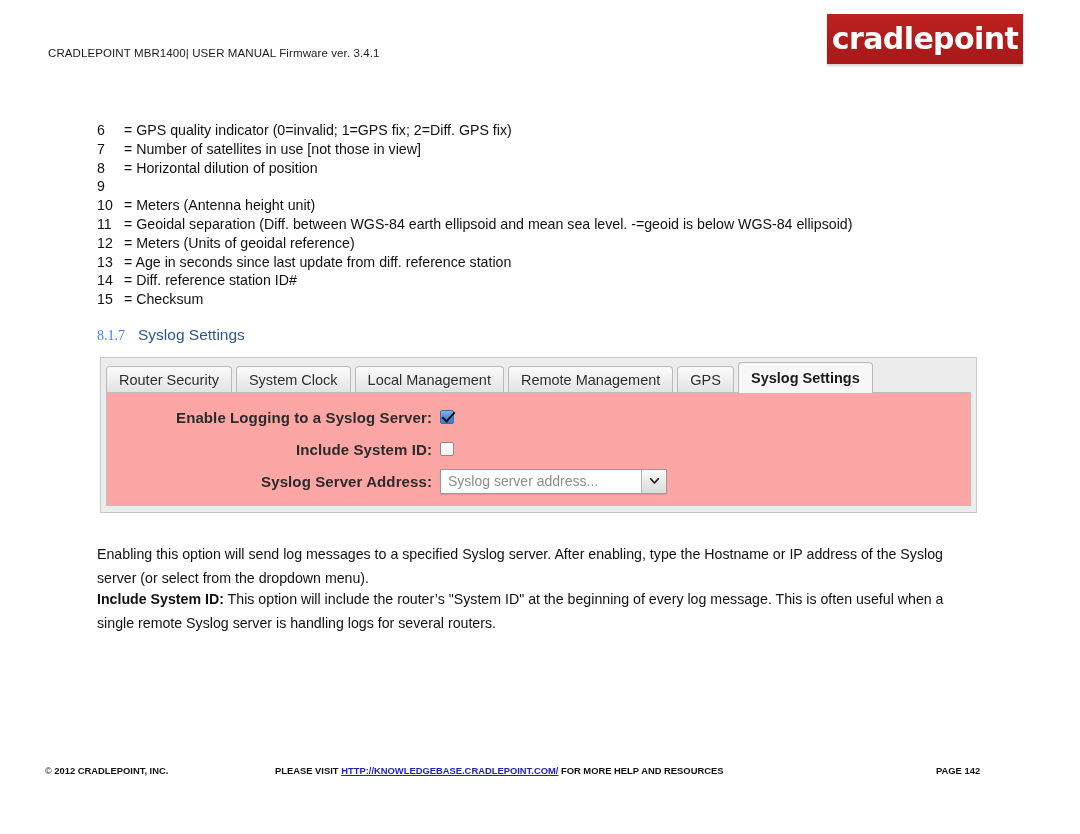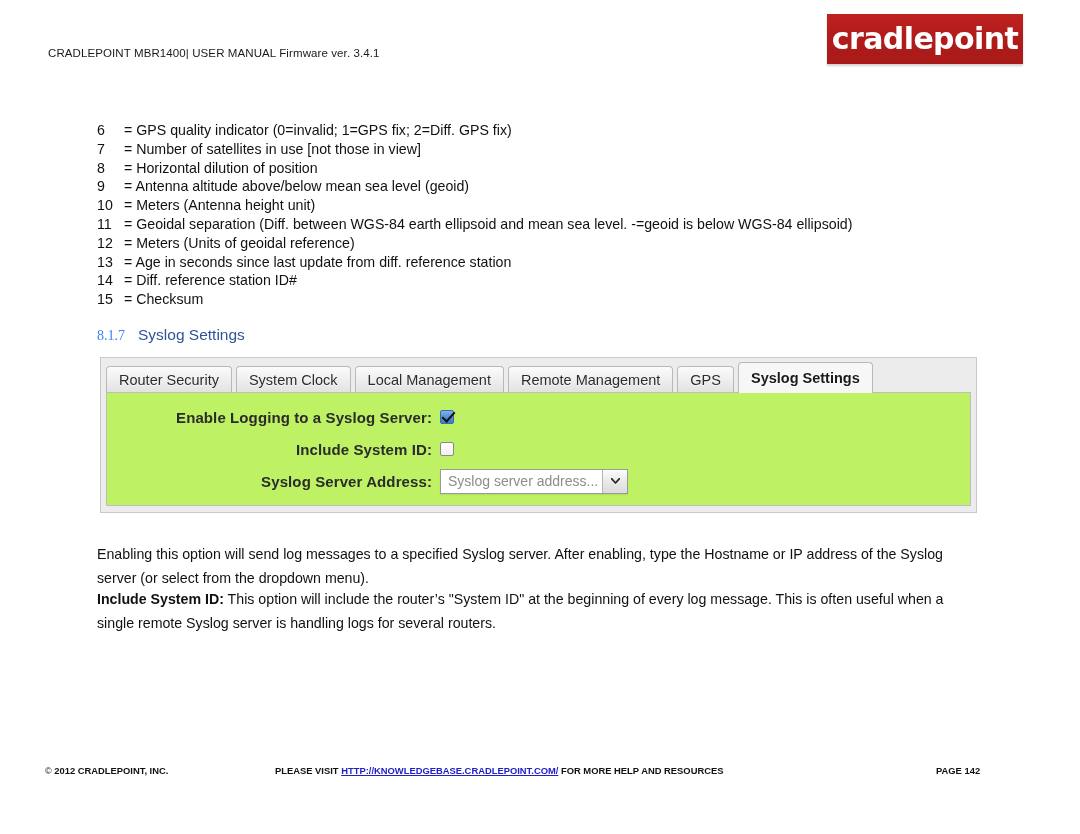--- a/index.html
+++ b/index.html
@@ -140,21 +140,21 @@
     font-weight: bold;
     color: #1a1a1a;
     z-index: 3;
   }
   .tab-inner-sheet {
     position: absolute;
     left: 5px;
     right: 5px;
     top: 34px;
     bottom: 6px;
-    background: #bef264;
+    background: #fca5a5;
     border: 1px solid #bdbdbd;
     box-sizing: border-box;
   }
   .form-rows {
     position: absolute;
     left: 0;
     top: 8px;
     width: 100%;
   }
   .form-row {
@@ -196,21 +196,21 @@
     width: 5px;
     height: 11px;
     border: solid #111;
     border-width: 0 2.4px 2.4px 0;
     transform: rotate(42deg);
   }
   .select-wrap {
     display: inline-flex;
     align-items: stretch;
     height: 25px;
-    width: 188px;
+    width: 227px;
     border: 1px solid #9a9a9a;
     background: #ffffff;
     box-sizing: border-box;
     box-shadow: 0 1px 1px rgba(0,0,0,0.07);
   }
   .select-value {
     flex: 1 1 auto;
     display: flex;
     align-items: center;
     padding-left: 7px;
@@ -297,21 +297,20 @@
   <div class="field-row">
     <span class="field-num">7</span>
     <span class="field-desc">= Number of satellites in use [not those in view]</span>
   </div>
   <div class="field-row">
     <span class="field-num">8</span>
     <span class="field-desc">= Horizontal dilution of position</span>
   </div>
   <div class="field-row">
     <span class="field-num">9</span>
-    <span class="field-desc">= Antenna altitude above/below mean sea level (geoid)</span>
   </div>
   <div class="field-row">
     <span class="field-num">10</span>
     <span class="field-desc">= Meters  (Antenna height unit)</span>
   </div>
   <div class="field-row">
     <span class="field-num">11</span>
     <span class="field-desc">= Geoidal separation (Diff. between WGS-84 earth ellipsoid and mean sea level.  -=geoid is below WGS-84 ellipsoid)</span>
   </div>
   <div class="field-row">

